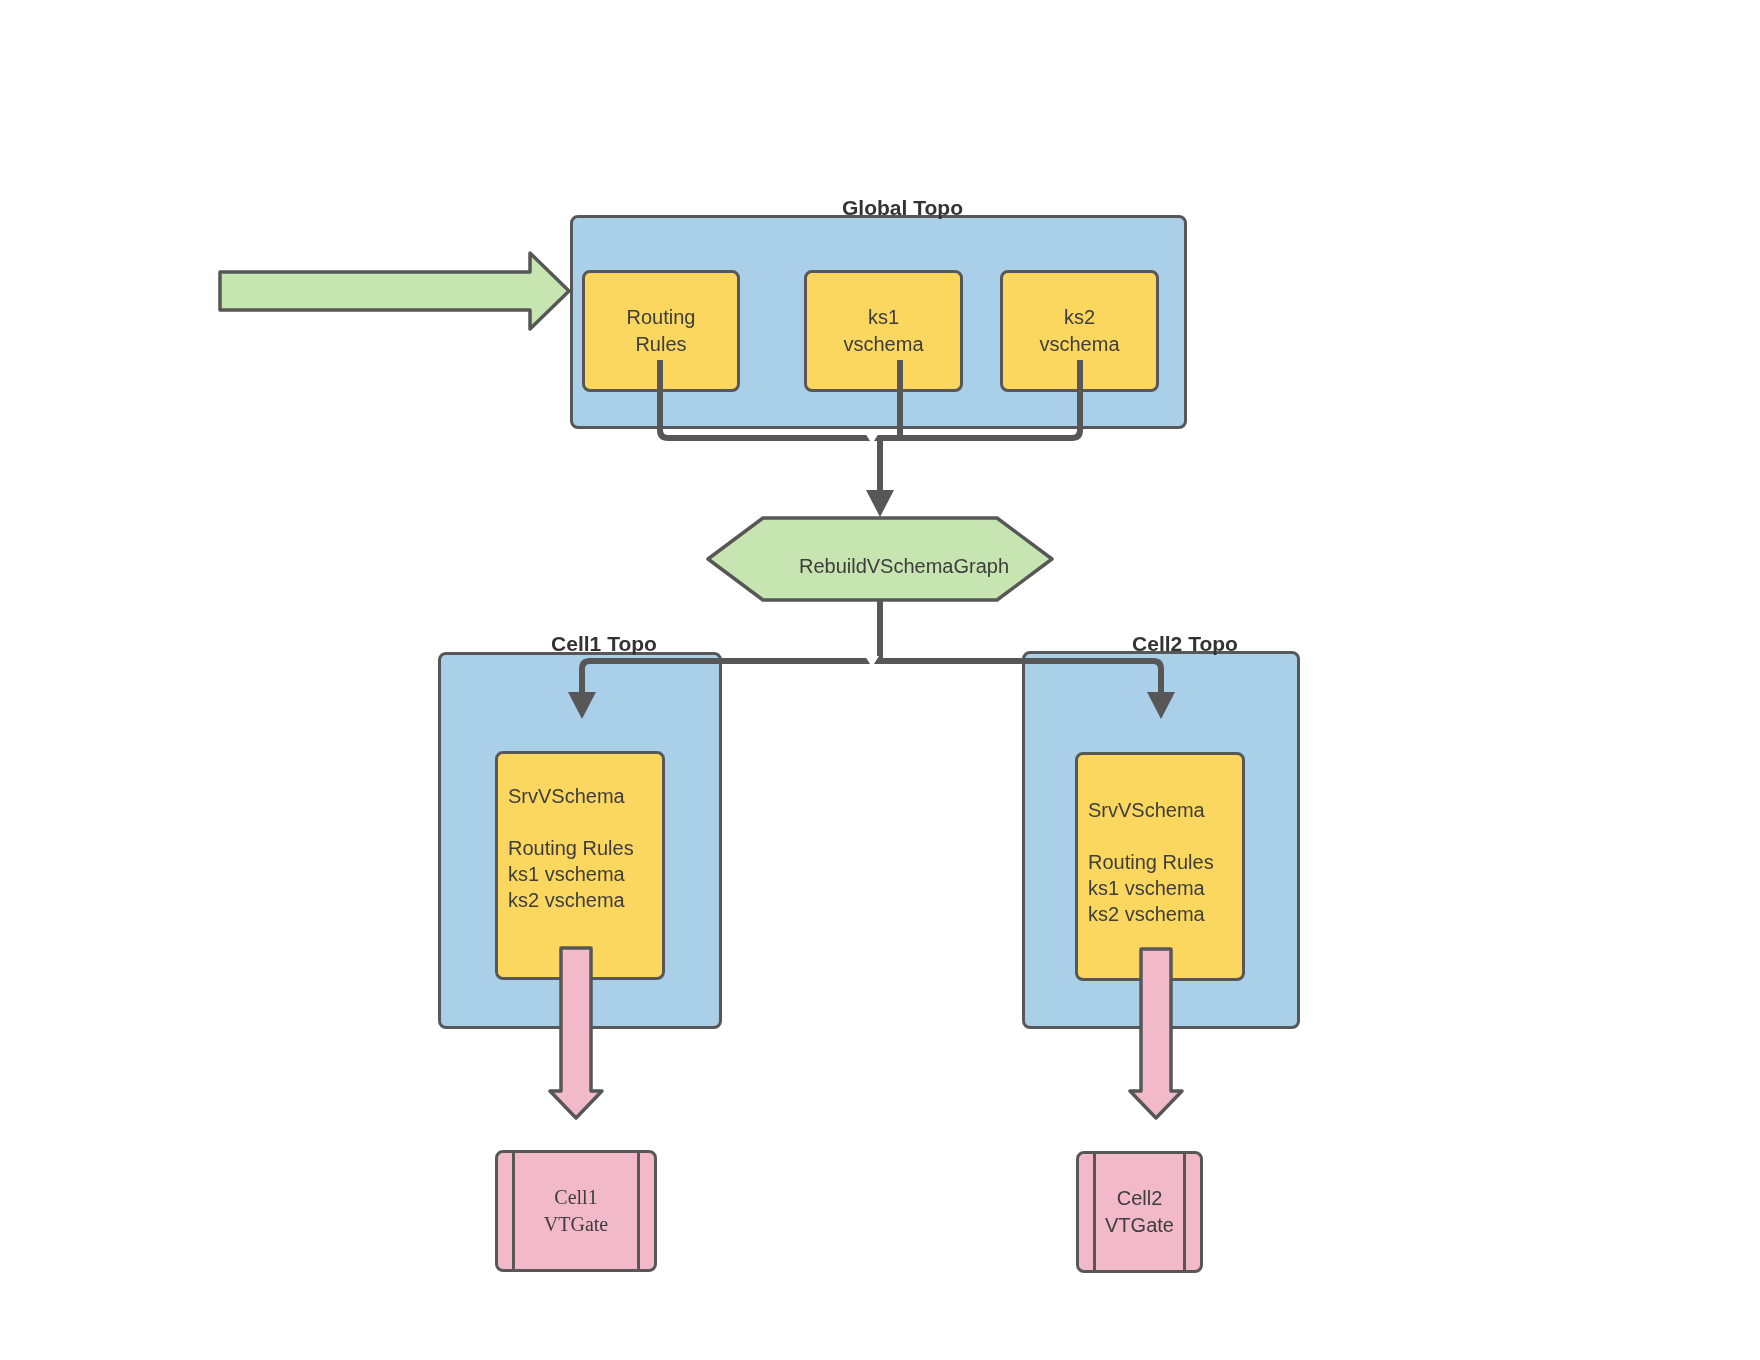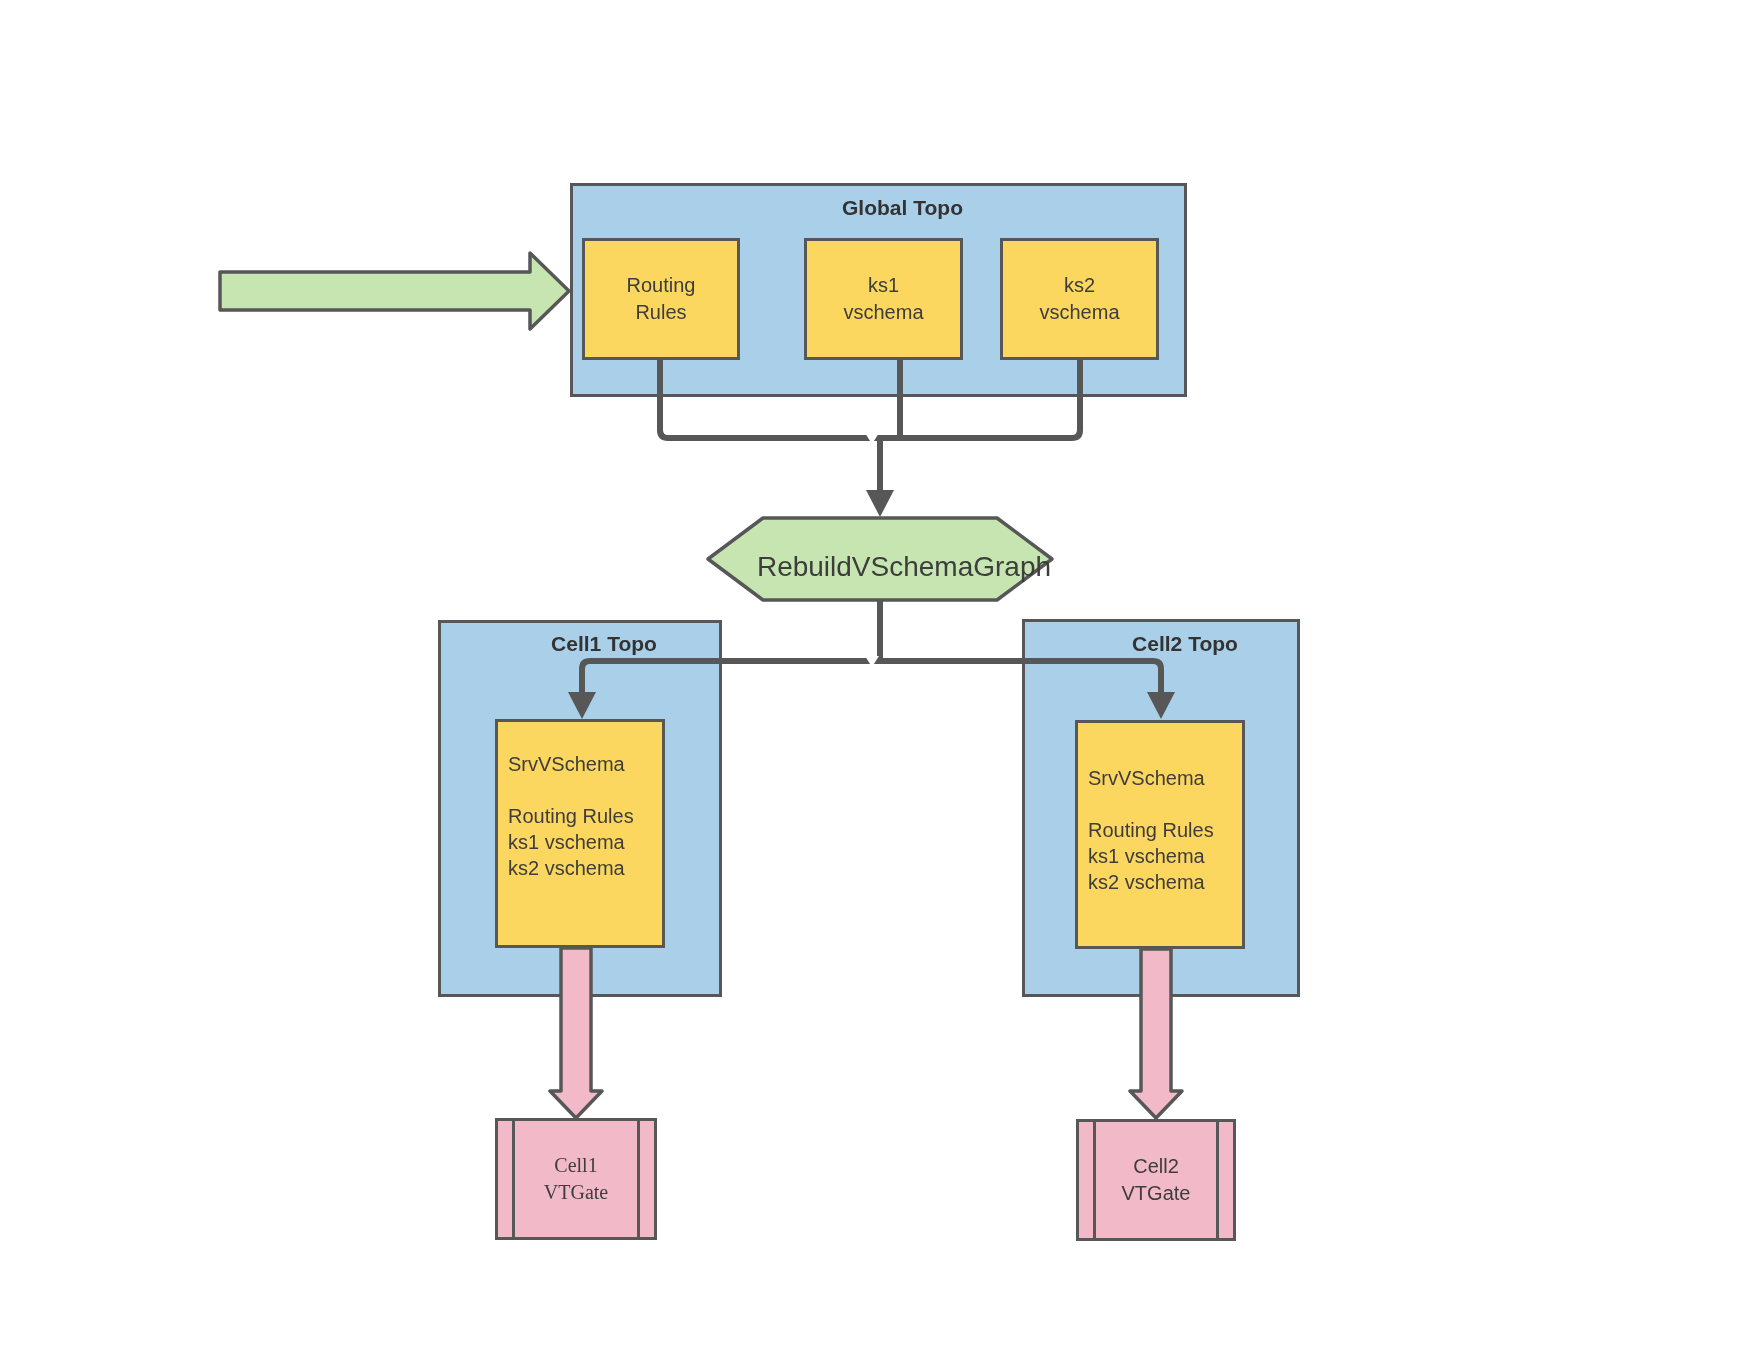--- a/index.html
+++ b/index.html
@@ -3,21 +3,21 @@
 <meta charset="utf-8">
 <style>
   :root{
     --blue:#a9cfe9; --yellow:#fcd75f; --green:#c7e5b1; --pink:#f2b9c9;
     --stroke:#575757; --text:#3d3d3d; --canvas:#ffffff;
   }
   html,body{margin:0;padding:0;background:#fff;}
   body{font-family:"Liberation Sans", sans-serif;}
   .canvas{position:relative;width:1760px;height:1360px;background:var(--canvas);overflow:hidden;}
 
-  .box{position:absolute;box-sizing:border-box;border:3px solid var(--stroke);border-radius:0;z-index:1;}
+  .box{position:absolute;box-sizing:border-box;border:3px solid var(--stroke);border-radius:8px;z-index:1;margin-top:32px;}
   .blue{background:var(--blue);}
   .yellow{background:var(--yellow);}
   .pinkbox{background:var(--pink);}
 
   .label{position:absolute;z-index:6;color:var(--text);font-size:20px;line-height:27px;
          display:flex;flex-direction:column;align-items:center;justify-content:center;
          text-align:center;pointer-events:none;margin-left:24px;}
   .title{font-weight:bold;font-size:21px;color:#333333;}
 
   .node-label{position:absolute;inset:0;display:flex;flex-direction:column;align-items:center;
@@ -94,21 +94,21 @@
   </div>
 
   <div class="box pinkbox" style="left:495px;top:1118px;width:162px;height:122px;font-family:Liberation Serif, serif;">
     <div class="vline l"></div>
     <div class="vline r"></div>
     <div class="node-label">
       <span>Cell1</span>
       <span>VTGate</span>
     </div>
   </div>
-  <div class="box pinkbox" style="left:1076px;top:1119px;width:160px;height:122px;">
+  <div class="box pinkbox" style="left:1076px;top:1119px;width:127px;height:122px;">
     <div class="vline l"></div>
     <div class="vline r"></div>
     <div class="node-label">
       <span>Cell2</span>
       <span>VTGate</span>
     </div>
   </div>
 
   <svg class="overlay" width="1760" height="1360" viewBox="0 0 1760 1360">
 
@@ -125,15 +125,15 @@
     <path class="connector" d="M 880 600 L 880 664"></path>
     <path class="connector" d="M 582 694 L 582 669 Q 582 661 590 661 L 1153 661 Q 1161 661 1161 669 L 1161 694"></path>
     <polygon class="arrowhead" points="568,692 596,692 582,719"></polygon>
     <polygon class="arrowhead" points="1147,692 1175,692 1161,719"></polygon>
     <polygon class="notch" points="865,656 879,656 872,667"></polygon>
 
     <polygon class="outline fill-pink" points="561,948 591,948 591,1091 602,1091 576,1118 550,1091 561,1091"></polygon>
     <polygon class="outline fill-pink" points="1141,949 1171,949 1171,1091 1182,1091 1156,1118 1130,1091 1141,1091"></polygon>
   </svg>
 
-  <div class="label" style="left:708px;top:518px;width:344px;height:96px;font-size:28px;">RebuildVSchemaGraph</div>
+  <div class="label" style="left:708px;top:518px;width:344px;height:96px;font-size:20px;">RebuildVSchemaGraph</div>
 
 </div>
 
 </body></html>

